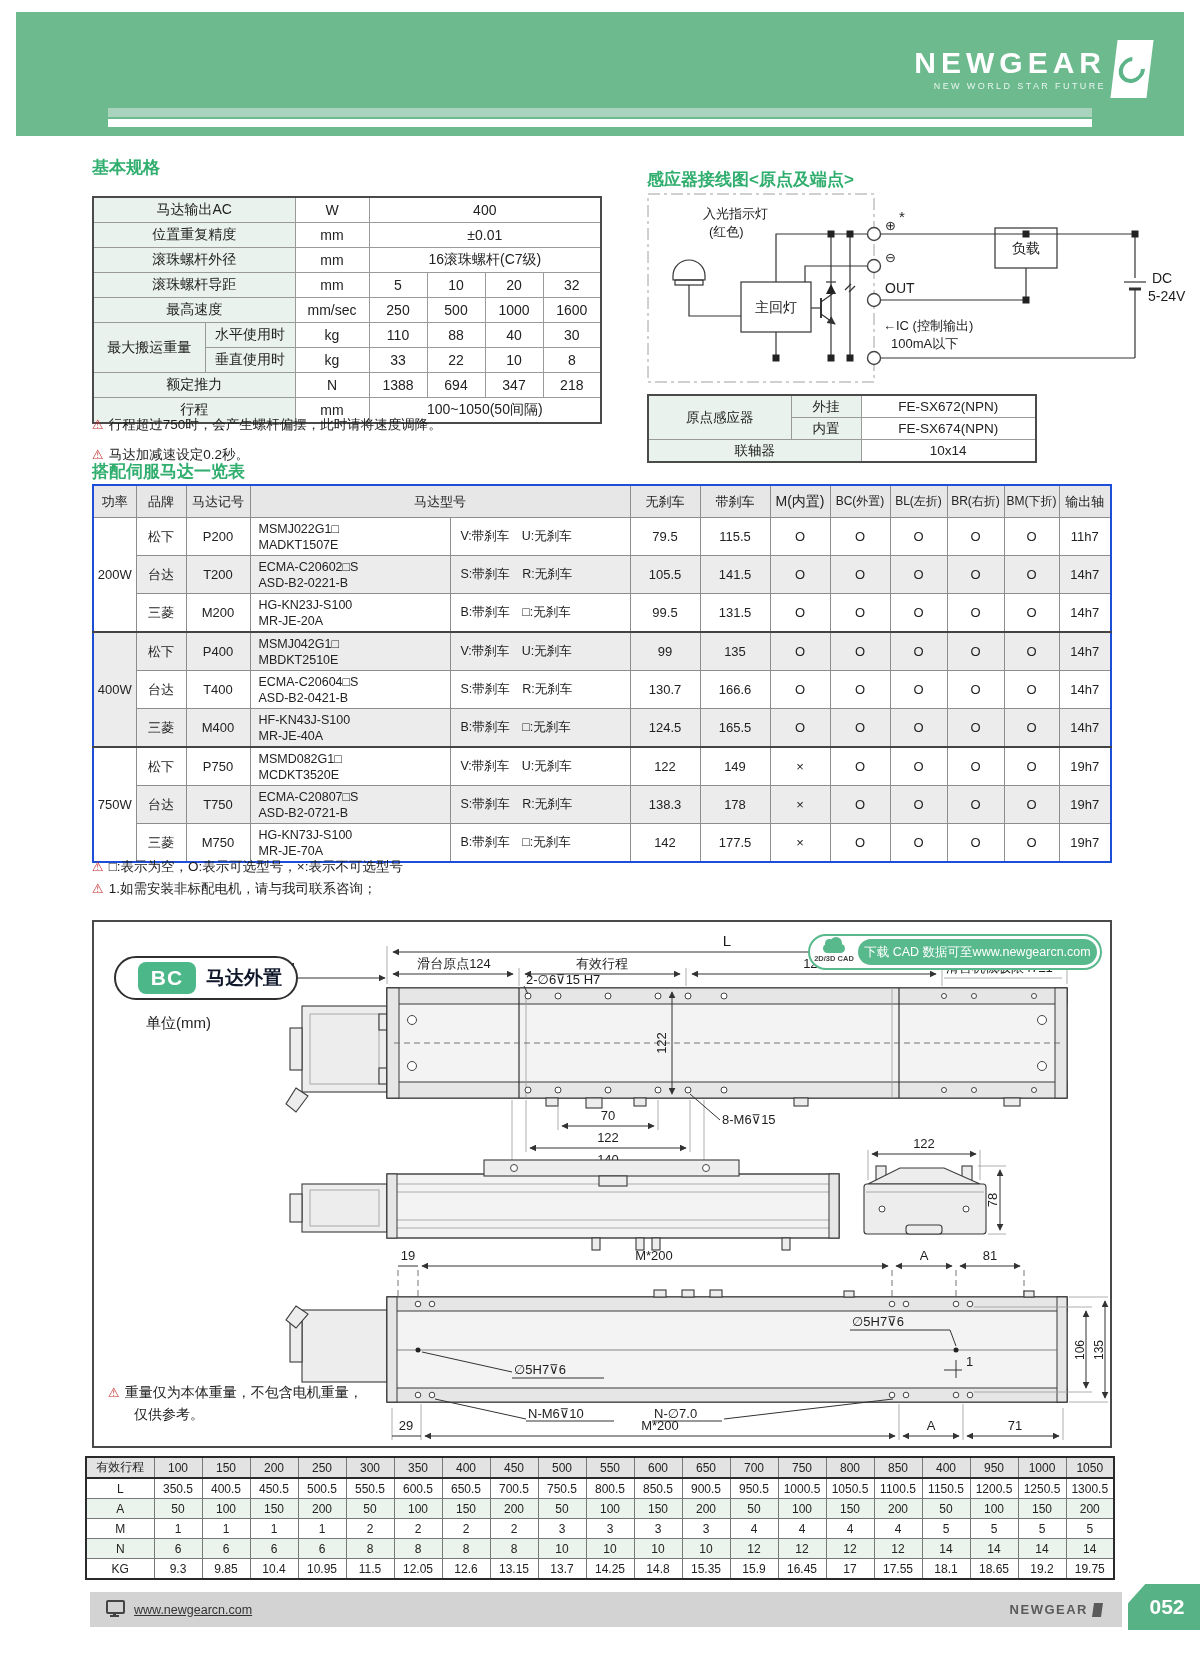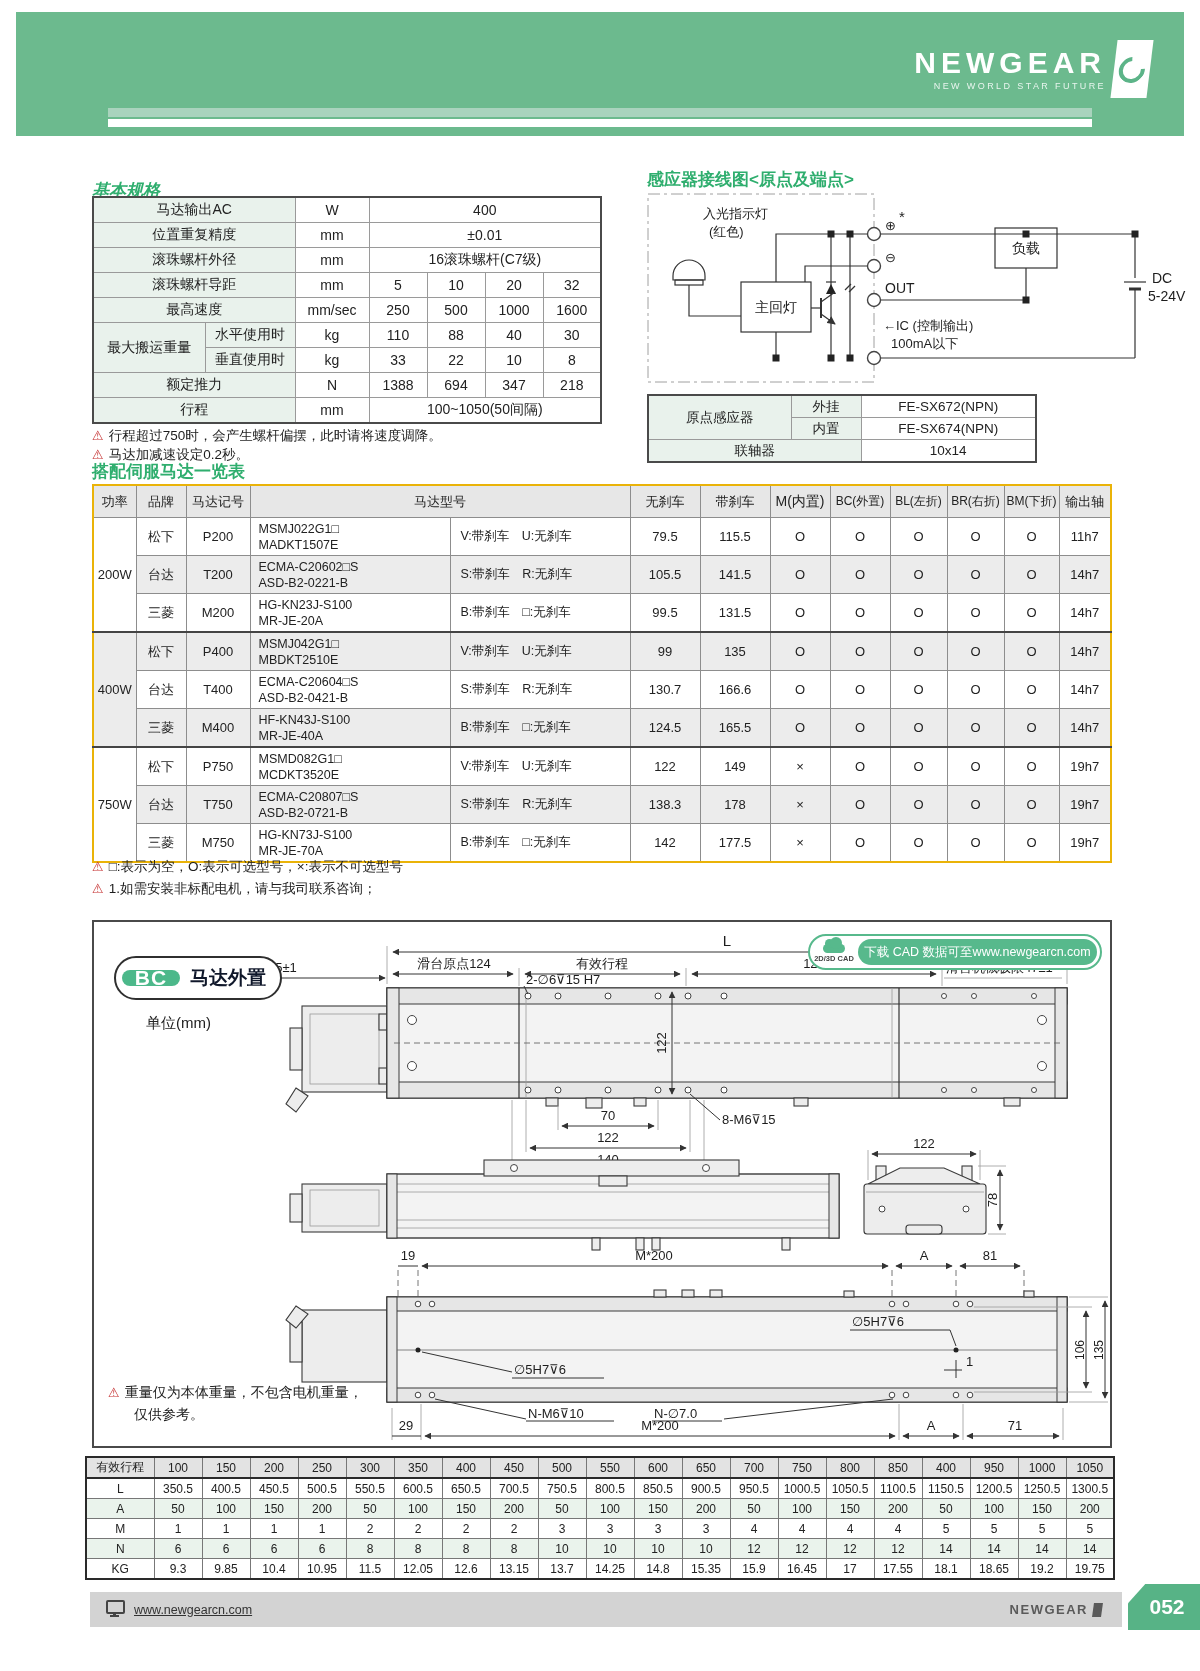--- a/index.html
+++ b/index.html
@@ -26,40 +26,40 @@
   .spec-table{width:508px;font-size:14px;border:2px solid #4a4a4a;}
   .spec-table td{border:1px solid #9a9a9a;height:24px;text-align:center;padding:0;overflow:hidden;}
   .spec-table td.lbl{background:#e9f2ec;}
 
   
   .sensor-table{width:388px;font-size:13.5px;border:2px solid #4a4a4a;}
   .sensor-table td{border:1px solid #9a9a9a;height:21px;text-align:center;padding:0;}
   .sensor-table td.lbl{background:#e9f2ec;}
 
   
-  .motor-table{width:1018px;font-size:13px;border:2px solid #eab308;}
+  .motor-table{width:1018px;font-size:13px;border:2px solid #1d4ed8;}
   .motor-table td{border:1px solid #8d8d8d;text-align:center;padding:0 2px;height:37px;overflow:hidden;}
   .motor-table tr.hdr td{height:31px;background:#e7e7e7;}
   .motor-table tr.shade td{background:#ececec;}
   .motor-table tr.group-start td{border-top:2px solid #444;}
   .motor-table td.power-cell{background:#fff;}
   .motor-table td.model{text-align:left;padding-left:8px;line-height:16px;font-size:12.5px;}
   .motor-table td.legend{text-align:left;padding-left:10px;font-size:12.5px;}
 
   
   .stroke-table{width:1030px;font-size:12px;border:2px solid #2a2a2a;}
   .stroke-table td,.stroke-table th{border:1px solid #777;height:19px;text-align:center;font-weight:normal;padding:0;overflow:hidden;}
   .stroke-table tr.hdr td,.stroke-table tr.hdr th{background:#e3e3e3;border-bottom:2px solid #2a2a2a;}
   .stroke-table tr.tint td,.stroke-table tr.tint th{background:#eaf3ec;}
 
   
   .drawing{left:92px;top:920px;width:1020px;height:528px;border:2px solid #4a4a4a;background:#fff;box-sizing:border-box;}
   .drawing>svg{position:absolute;left:0;top:0;}
   .bc-badge{left:20px;top:34px;height:44px;border:2.5px solid #2f2f2f;border-radius:22px;background:#fff;display:flex;align-items:center;padding:0 14px 0 6px;box-sizing:border-box;}
-  .bc-chip{width:58px;height:16px;background:#4cb88a;border-radius:8px;color:#fff;font-weight:bold;font-size:21px;display:flex;align-items:center;justify-content:center;letter-spacing:1px;}
+  .bc-chip{width:58px;height:32px;background:#4cb88a;border-radius:8px;color:#fff;font-weight:bold;font-size:21px;display:flex;align-items:center;justify-content:center;letter-spacing:1px;margin-left:16px;}
   .bc-label{font-size:19px;font-weight:bold;margin-left:10px;color:#0f172a;}
   .unit-label{left:52px;top:92px;font-size:15px;}
   .cad-pill{left:714px;top:12px;width:294px;height:36px;border:2px solid #57b98c;border-radius:19px;background:#fff;display:flex;align-items:center;box-sizing:border-box;pad:0;}
   .cad-icon-wrap{width:48px;text-align:center;line-height:1;}
   .cloud{width:22px;height:9px;background:#57b98c;border-radius:9px;position:relative;margin:2px auto 2px;}
   .cloud::before{content:"";position:absolute;left:2px;top:-5px;width:9px;height:9px;border-radius:50%;background:#57b98c;}
   .cloud::after{content:"";position:absolute;right:3px;top:-7px;width:12px;height:12px;border-radius:50%;background:#57b98c;}
   .cad-icon-label{font-size:7.5px;font-weight:bold;color:#444;}
   .cad-text{flex:1;height:26px;margin-right:3px;background:#57b98c;border-radius:13px;color:#fff;font-size:12.5px;display:flex;align-items:center;justify-content:center;}
   .draw-note{font-size:14px;white-space:nowrap;}
@@ -97,21 +97,21 @@
       <div class="logo-text">NEWGEAR</div>
       <div class="logo-tag">NEW WORLD STAR FUTURE</div>
     </div>
     <div class="logo-mark">
         <div class="mark-swirl"></div>
       </div>
     <div class="stripe1"></div>
     <div class="stripe2"></div>
   </div>
 
-  <div class="abs sec-title" style="left:92px;top:179px;font-style:italic;">基本规格</div>
+  <div class="abs sec-title" style="left:92px;top:156px;">基本规格</div>
 
   <table class="abs spec-table" style="left:92px;top:196px;">
     <colgroup>
         <col style="width:112px">
         <col style="width:90px">
         <col style="width:74px">
         <col style="width:58px">
         <col style="width:58px">
         <col style="width:58px">
         <col style="width:58px">
@@ -174,21 +174,21 @@
           <td>218</td>
         </tr>
     <tr>
       <td class="lbl" colspan="2">行程</td>
       <td>mm</td>
       <td colspan="4">100~1050(50间隔)</td>
     </tr>
   </tbody>
     </table>
 
-  <div class="abs note" style="left:92px;top:427px;">
+  <div class="abs note" style="left:92px;top:416px;">
     <span class="warn">⚠</span><span>行程超过750时，会产生螺杆偏摆，此时请将速度调降。</span>
   </div>
   <div class="abs note" style="left:92px;top:446px;">
     <span class="warn">⚠</span><span>马达加减速设定0.2秒。</span>
   </div>
 
   <div class="abs sec-title" style="left:647px;top:168px;">感应器接线图&lt;原点及端点&gt;</div>
 
   <svg class="abs" style="left:645px;top:190px;" width="548" height="200" viewBox="0 0 548 200">
     <defs>

